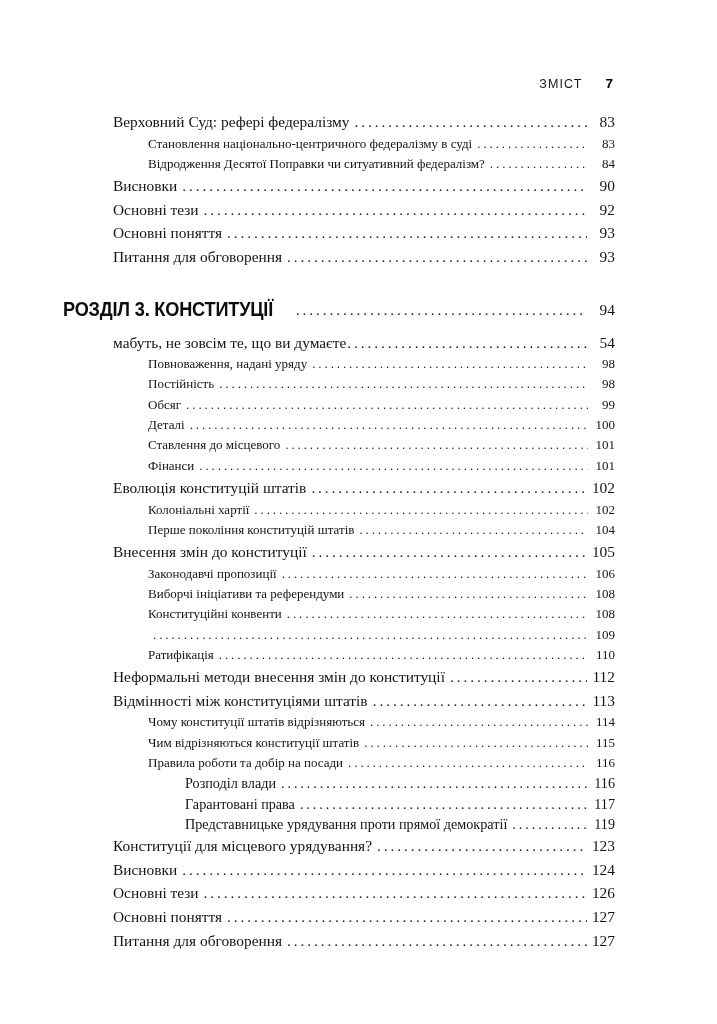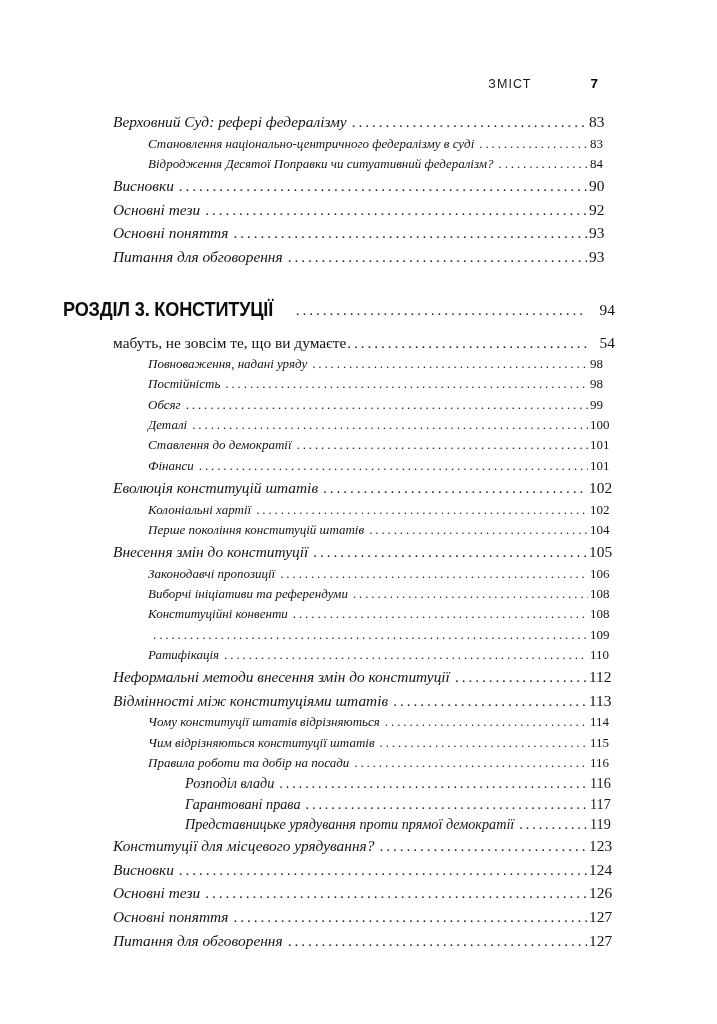--- a/index.html
+++ b/index.html
@@ -21,26 +21,25 @@
     width: 717px;
     height: 1024px;
     box-sizing: border-box;
   }
 
   
   .running-head {
     position: absolute;
     top: 76px;
     left: 63px;
-    right: 119px;
+    right: 104px;
     display: flex;
     justify-content: flex-end;
     align-items: center;
     font-family: "Liberation Sans", "DejaVu Sans", sans-serif;
-    gap: 36px;
   }
   .running-head .head-label {
     font-size: 12.5px;
     letter-spacing: 1.1px;
     color: #1a1a1a;
     font-weight: 400;
   }
   .running-head .head-folio {
     font-size: 13.5px;
     font-weight: 700;
@@ -59,34 +58,33 @@
   .entry {
     display: flex;
     align-items: flex-end;
     width: 100%;
     box-sizing: border-box;
   }
 
   .entry .label {
     white-space: pre;
     flex: 0 0 auto;
-    font-style: italic;
   }
   .entry .leader {
     flex: 1 1 auto;
     overflow: hidden;
     white-space: nowrap;
     margin: 0 2px 0 5px;
     letter-spacing: 2.9px;
     color: #1d1d1d;
     min-width: 10px;
   }
   .entry .folio {
     flex: 0 0 auto;
-    text-align: left;
+    text-align: right;
     white-space: pre;
   }
 
   
   .lvl1 {
     padding-left: 50px;
     font-size: 15.4px;
     line-height: 23.6px;
     height: 23.6px;
   }
@@ -259,21 +257,21 @@
           <span class="label">Обсяг</span>
           <span class="leader">......................................................................................................................</span>
           <span class="folio">99</span>
         </div>
         <div class="entry lvl2">
           <span class="label">Деталі</span>
           <span class="leader">......................................................................................................................</span>
           <span class="folio">100</span>
         </div>
         <div class="entry lvl2">
-          <span class="label">Ставлення до демократії</span>
+          <span class="label">Ставлення до місцевого</span>
           <span class="leader">......................................................................................................................</span>
           <span class="folio">101</span>
         </div>
         <div class="entry lvl2">
           <span class="label">Фінанси</span>
           <span class="leader">......................................................................................................................</span>
           <span class="folio">101</span>
         </div>
         <div class="entry lvl1">
           <span class="label">Еволюція конституцій штатів</span>

